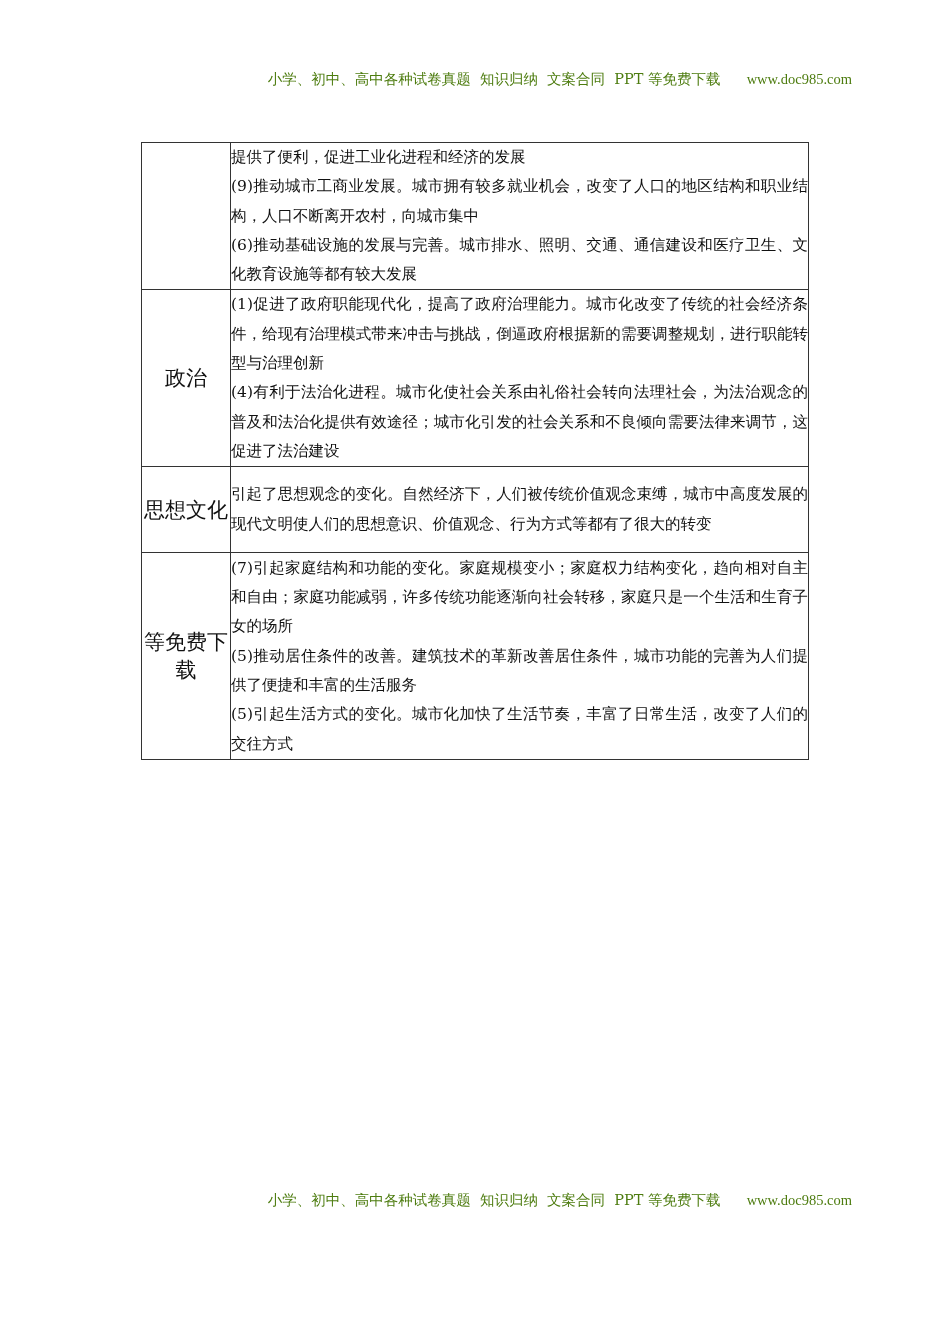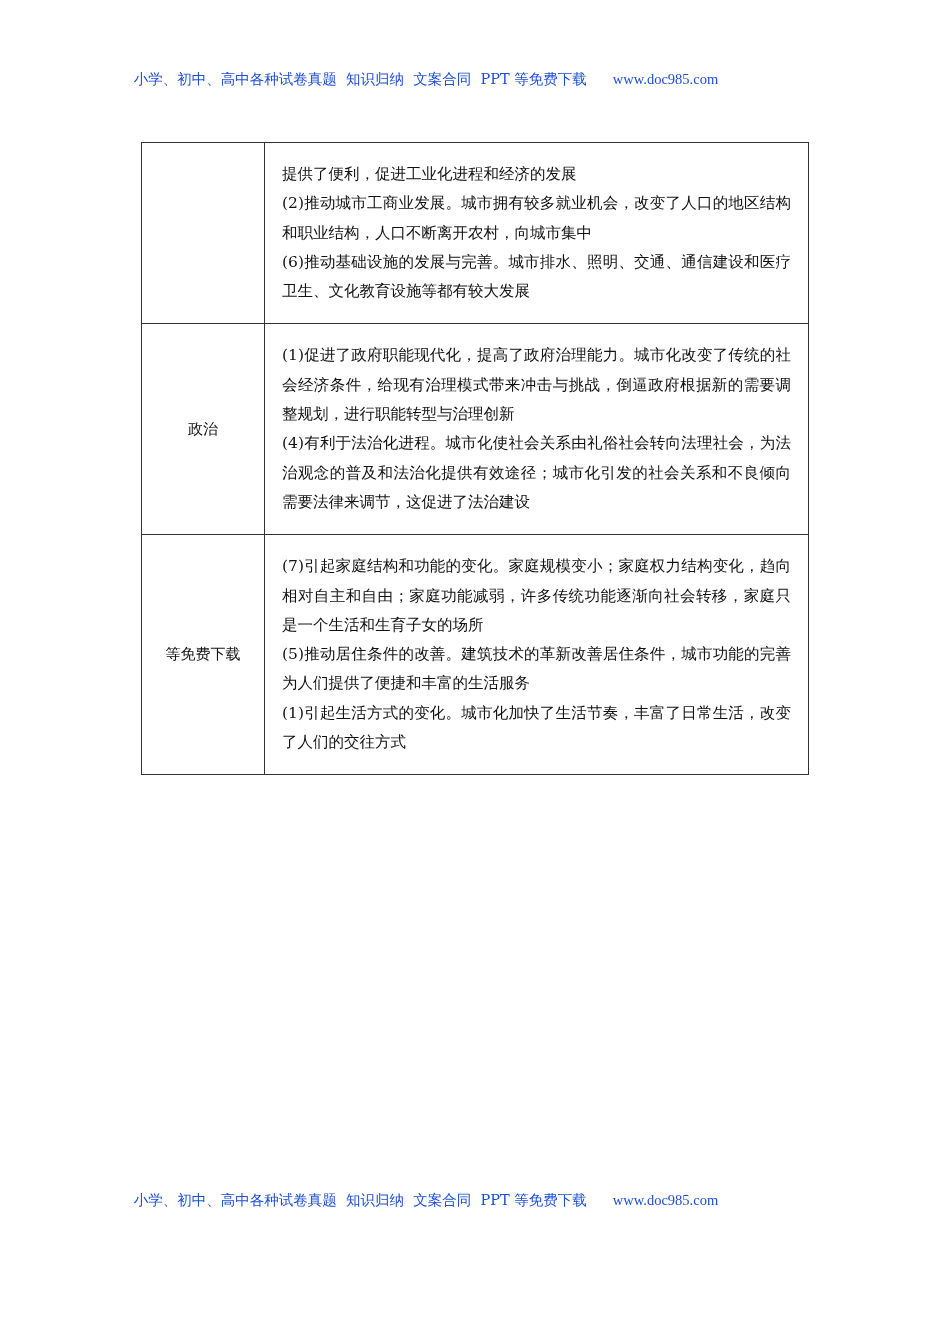--- a/index.html
+++ b/index.html
@@ -1,55 +1,61 @@
 <!DOCTYPE html>
 <html><head>
 <meta charset="utf-8">
 <style>
   html, body { margin: 0; padding: 0; background: #ffffff; }
   body { width: 950px; height: 1344px; position: relative; overflow: hidden;
          font-family: "DejaVu Serif", "Liberation Serif", serif; color: #111; }
-  .header, .footer { position: absolute; left: 0; width: 852px; text-align: center;
-         font-size: 14.5px; color: #1d4ed8; white-space: pre; }
+  .header, .footer { position: absolute; left: 0; width: 852px; text-align: right;
+         font-size: 14.5px; color: #4d7c0f; white-space: pre; }
   .header { top: 70px; }
   .footer { top: 1191px; }
   .header .url, .footer .url { margin-left: 26px; font-family: "Liberation Serif", serif; }
   table.doc { position: absolute; left: 141px; top: 142px; width: 668px;
          border-collapse: collapse; table-layout: fixed; }
-  table.doc td { border: 1.3px solid #333; vertical-align: middle; padding: 17px; }
-  td.cat { width: 88px; text-align: center; font-size: 15px; }
+  table.doc td { border: 1.3px solid #333; vertical-align: middle; padding: 0; }
+  td.cat { width: 88px; text-align: center; font-size: 21px; }
   td.body { padding: 0 6px 0 8px; font-size: 15.5px; line-height: 29.3px; text-align: justify; }
   td.body p { margin: 0; }
 </style>
 </head>
 <body>
 
 <div class="header"><span>小学、初中、高中各种试卷真题  知识归纳  文案合同  PPT 等免费下载</span><span class="url">www.doc985.com</span></div>
 
 <table class="doc">
   <tbody>
       <tr style="height:146px;">
     <td class="cat"></td>
     <td class="body">
       <p>提供了便利，促进工业化进程和经济的发展</p>
-      <p>(2)推动城市工商业发展。城市拥有较多就业机会，改变了人口的地区结构和职业结构，人口不断离开农村，向城市集中</p>
+      <p>(9)推动城市工商业发展。城市拥有较多就业机会，改变了人口的地区结构和职业结构，人口不断离开农村，向城市集中</p>
       <p>(6)推动基础设施的发展与完善。城市排水、照明、交通、通信建设和医疗卫生、文化教育设施等都有较大发展</p>
     </td>
   </tr>
   <tr style="height:176px;">
     <td class="cat">政治</td>
     <td class="body">
       <p>(1)促进了政府职能现代化，提高了政府治理能力。城市化改变了传统的社会经济条件，给现有治理模式带来冲击与挑战，倒逼政府根据新的需要调整规划，进行职能转型与治理创新</p>
       <p>(4)有利于法治化进程。城市化使社会关系由礼俗社会转向法理社会，为法治观念的普及和法治化提供有效途径；城市化引发的社会关系和不良倾向需要法律来调节，这促进了法治建设</p>
     </td>
   </tr>
+  <tr style="height:86px;">
+    <td class="cat">思想文化</td>
+    <td class="body">
+      <p>引起了思想观念的变化。自然经济下，人们被传统价值观念束缚，城市中高度发展的现代文明使人们的思想意识、价值观念、行为方式等都有了很大的转变</p>
+    </td>
+  </tr>
   <tr style="height:207px;">
     <td class="cat">等免费下载</td>
     <td class="body">
       <p>(7)引起家庭结构和功能的变化。家庭规模变小；家庭权力结构变化，趋向相对自主和自由；家庭功能减弱，许多传统功能逐渐向社会转移，家庭只是一个生活和生育子女的场所</p>
       <p>(5)推动居住条件的改善。建筑技术的革新改善居住条件，城市功能的完善为人们提供了便捷和丰富的生活服务</p>
-      <p>(1)引起生活方式的变化。城市化加快了生活节奏，丰富了日常生活，改变了人们的交往方式</p>
+      <p>(5)引起生活方式的变化。城市化加快了生活节奏，丰富了日常生活，改变了人们的交往方式</p>
     </td>
   </tr>
 </tbody>
   </table>
 
 <div class="footer"><span>小学、初中、高中各种试卷真题  知识归纳  文案合同  PPT 等免费下载</span><span class="url">www.doc985.com</span></div>
 
 </body></html>

